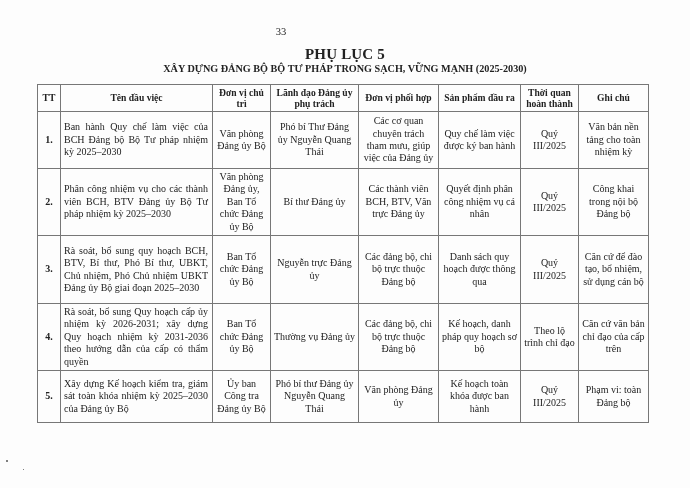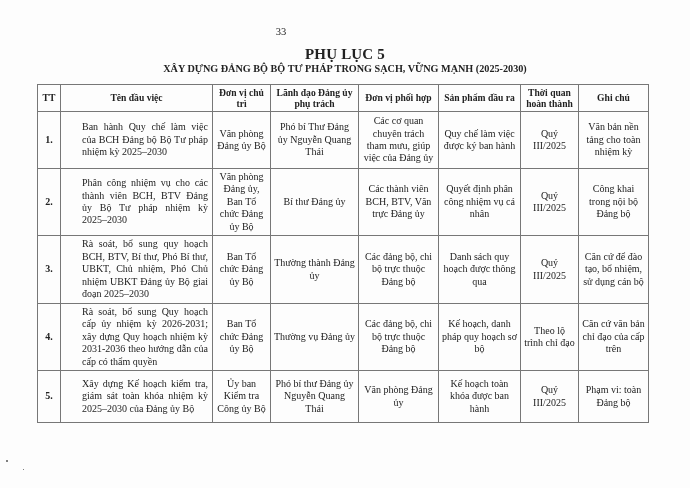--- a/index.html
+++ b/index.html
@@ -5,21 +5,21 @@
   html, body { margin:0; padding:0; background:#fdfdfd; }
   body { width:690px; height:488px; position:relative; overflow:hidden;
          font-family:"Liberation Serif","DejaVu Serif",serif; color:#222; }
   .page-num { position:absolute; left:0; width:562px; top:26px; text-align:center; font-size:10.5px; }
   .title { position:absolute; left:0; width:690px; top:46px; text-align:center; font-size:15px; font-weight:bold; letter-spacing:0.2px; }
   .subtitle { position:absolute; left:0; width:690px; top:63px; text-align:center; font-size:10.2px; font-weight:bold; }
   table { position:absolute; left:37px; top:84px; width:611px; border-collapse:collapse; table-layout:fixed; }
   td, th { border:1px solid #777; font-size:10px; line-height:12.4px; padding:1px 3px; vertical-align:middle; text-align:center; font-weight:normal; }
   th { font-weight:bold; font-size:9.6px; line-height:11.5px; }
   td.tt { font-weight:bold; }
-  td.task { text-align:justify; padding-left:21px; padding-right:4px;font-family:Liberation Serif, serif; }
+  td.task { text-align:justify; padding-left:3px; padding-right:4px;font-family:Liberation Serif, serif; }
   .r0 { height:27px; } .r1 { height:57px; } .r2 { height:67px; } .r3 { height:68px; } .r4 { height:67px; } .r5 { height:52px; }
   .dot { position:absolute; width:2px; height:2px; background:#555; border-radius:1px; }
 </style>
 </head>
 <body>
 
 <div class="page-num">33</div>
 <div class="title">PHỤ LỤC 5</div>
 <div class="subtitle">XÂY DỰNG ĐẢNG BỘ BỘ TƯ PHÁP TRONG SẠCH, VỮNG MẠNH (2025-2030)</div>
 
@@ -62,40 +62,40 @@
     <td>Bí thư Đảng ủy</td>
     <td>Các thành viên BCH, BTV, Văn trực Đảng ủy</td>
     <td>Quyết định phân công nhiệm vụ cá nhân</td>
     <td>Quý III/2025</td>
     <td>Công khai trong nội bộ Đảng bộ</td>
   </tr>
   <tr class="r3">
     <td class="tt">3.</td>
     <td class="task">Rà soát, bổ sung quy hoạch BCH, BTV, Bí thư, Phó Bí thư, UBKT, Chủ nhiệm, Phó Chủ nhiệm UBKT Đảng ủy Bộ giai đoạn 2025–2030</td>
     <td>Ban Tổ chức Đảng ủy Bộ</td>
-    <td>Thường thành Đảng ủy</td>
+    <td>Nguyễn trực Đảng ủy</td>
     <td>Các đảng bộ, chi bộ trực thuộc Đảng bộ</td>
     <td>Danh sách quy hoạch được thông qua</td>
     <td>Quý III/2025</td>
     <td>Căn cứ để đào tạo, bổ nhiệm, sử dụng cán bộ</td>
   </tr>
   <tr class="r4">
     <td class="tt">4.</td>
     <td class="task">Rà soát, bổ sung Quy hoạch cấp ủy nhiệm kỳ 2026-2031; xây dựng Quy hoạch nhiệm kỳ 2031-2036 theo hướng dẫn của cấp có thẩm quyền</td>
     <td>Ban Tổ chức Đảng ủy Bộ</td>
     <td>Thường vụ Đảng ủy</td>
     <td>Các đảng bộ, chi bộ trực thuộc Đảng bộ</td>
     <td>Kế hoạch, danh pháp quy hoạch sơ bộ</td>
     <td>Theo lộ trình chỉ đạo</td>
     <td>Căn cứ văn bản chỉ đạo của cấp trên</td>
   </tr>
   <tr class="r5">
     <td class="tt">5.</td>
     <td class="task">Xây dựng Kế hoạch kiểm tra, giám sát toàn khóa nhiệm kỳ 2025–2030 của Đảng ủy Bộ</td>
-    <td>Ủy ban Kiểm tra Công ủy Bộ</td>
+    <td>Ủy ban Công tra Đảng ủy Bộ</td>
     <td>Phó bí thư Đảng ủy Nguyễn Quang Thái</td>
     <td>Văn phòng Đảng ủy</td>
     <td>Kế hoạch toàn khóa được ban hành</td>
     <td>Quý III/2025</td>
     <td>Phạm vi: toàn Đảng bộ</td>
   </tr>
 </tbody>
   </table>
 
 <div class="dot" style="left:6px;top:460px;"></div>

